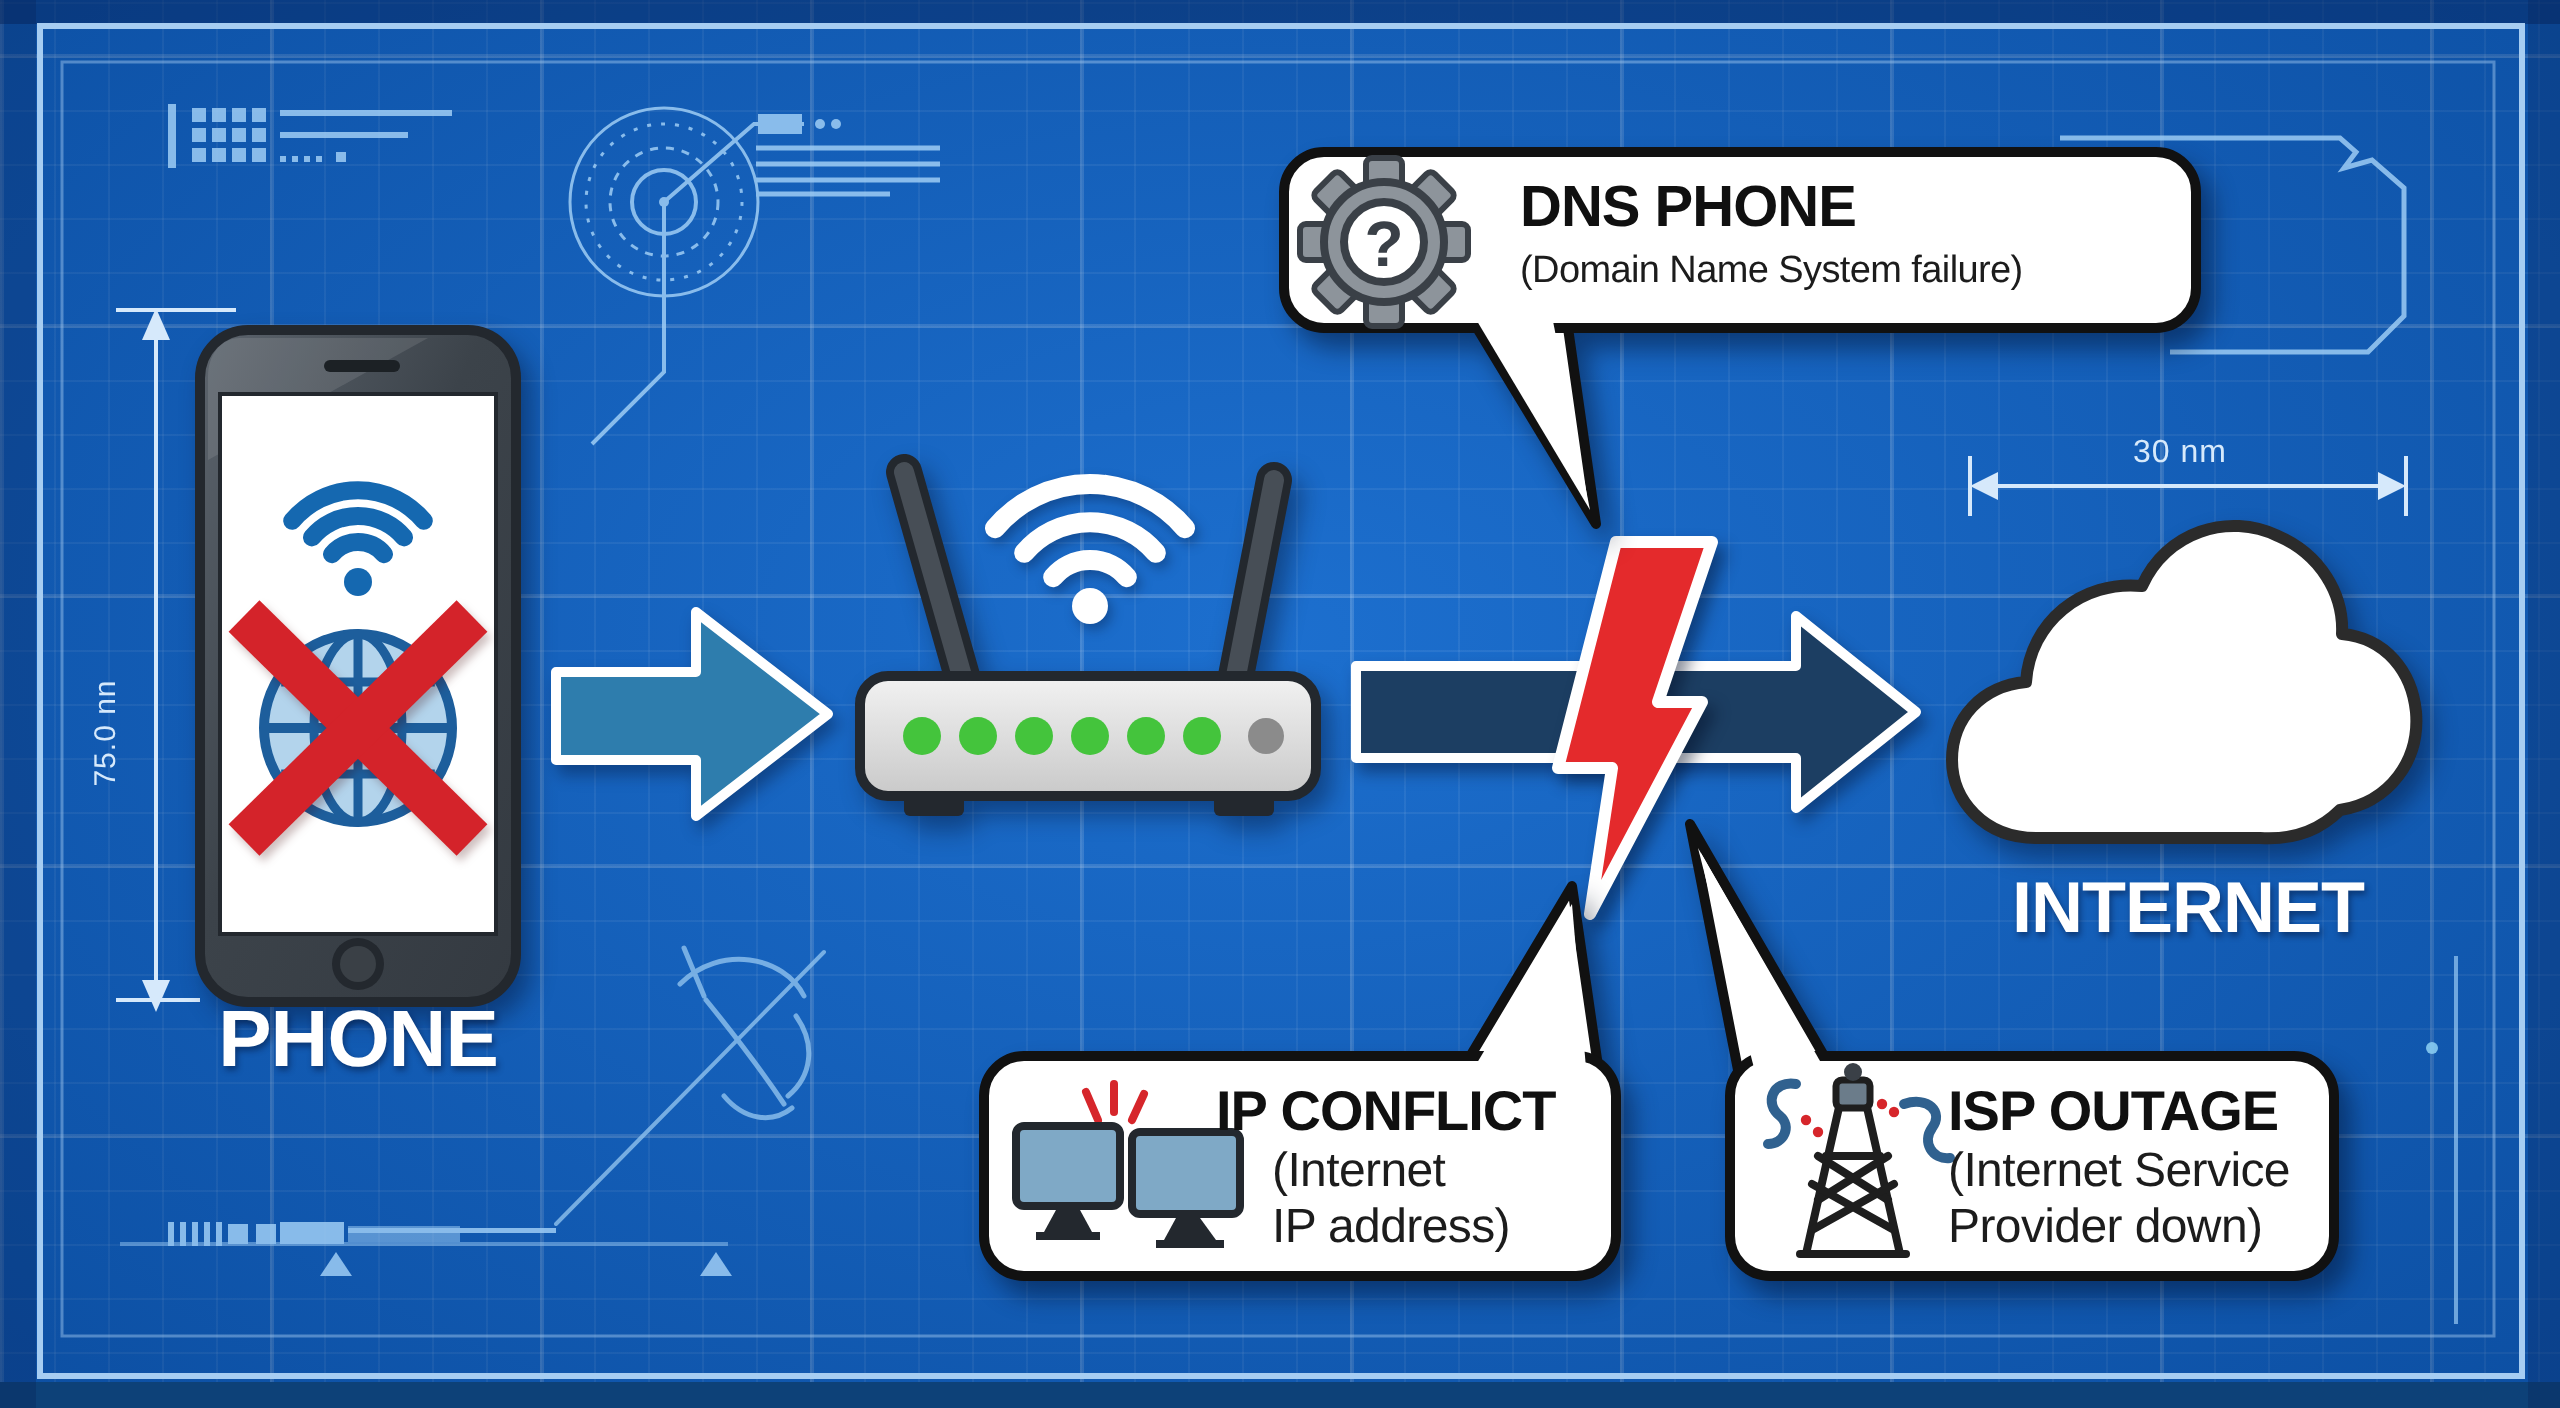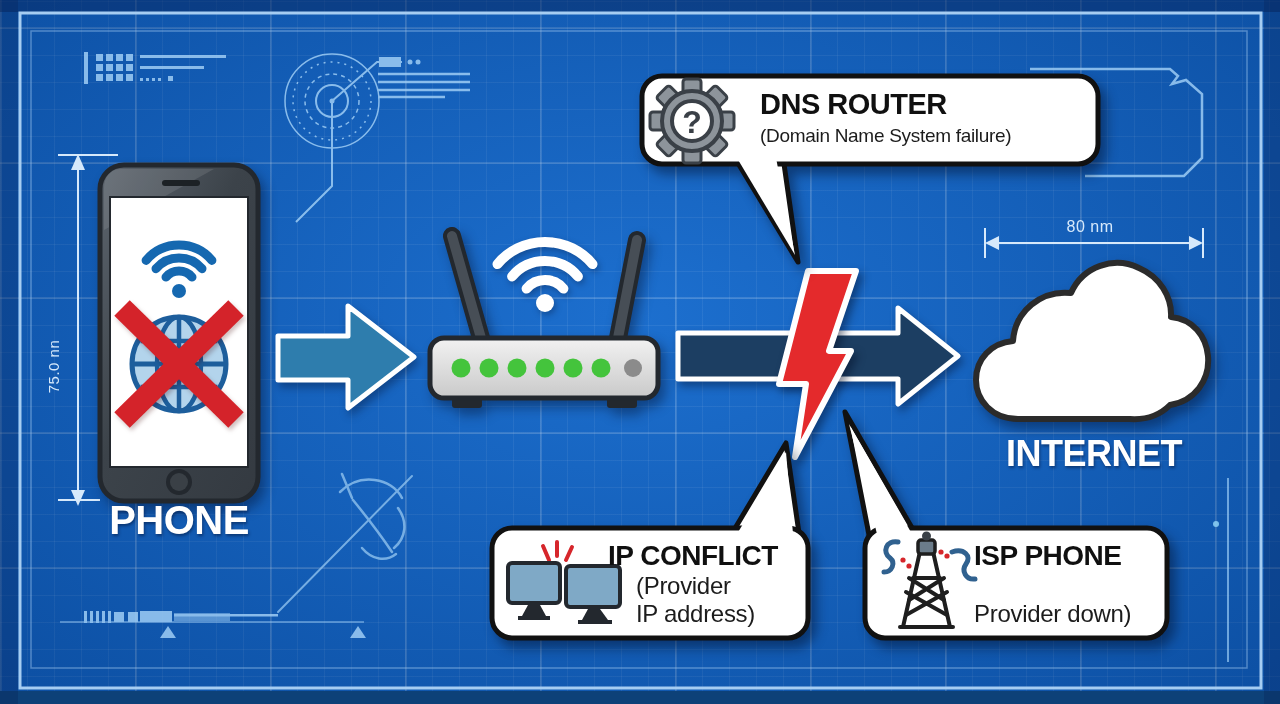--- a/index.html
+++ b/index.html
@@ -263,25 +263,26 @@
             <circle cx="947" cy="556" r="2.6"></circle>
         </g>
       </g>
     </g>
   </svg>
 
   <div class="txt node-label" style="left:100px;top:498px;width:158px;">PHONE</div>
   <div class="txt node-label" style="left:980px;top:433px;width:228px;font-size:36px;">INTERNET</div>
 
   <div class="dim vert" style="left:8px;top:358px;width:90px;">75.0 nn</div>
-  <div class="dim" style="left:1040px;top:218px;width:100px;font-size:16px;">80 nm</div>
-
-  <div class="co-title" style="left:760px;top:88px;">DNS ROUTER</div>
+  <div class="dim" style="left:1040px;top:218px;width:100px;font-size:16px;">30 nm</div>
+
+  <div class="co-title" style="left:760px;top:88px;">DNS PHONE</div>
   <div class="co-sub" style="left:760px;top:122px;font-size:19px;">(Domain Name System failure)</div>
 
   <div class="co-title" style="left:608px;top:540px;font-size:28px;">IP CONFLICT</div>
-  <div class="co-sub" style="left:636px;top:572px;">(Provider</div>
+  <div class="co-sub" style="left:636px;top:572px;">(Internet</div>
   <div class="co-sub" style="left:636px;top:600px;">IP address)</div>
 
-  <div class="co-title" style="left:974px;top:540px;font-size:28px;">ISP PHONE</div>
+  <div class="co-title" style="left:974px;top:540px;font-size:28px;">ISP OUTAGE</div>
+  <div class="co-sub" style="left:974px;top:572px;">(Internet Service</div>
   <div class="co-sub" style="left:974px;top:600px;">Provider down)</div>
 
 </div>
 
 </body></html>

